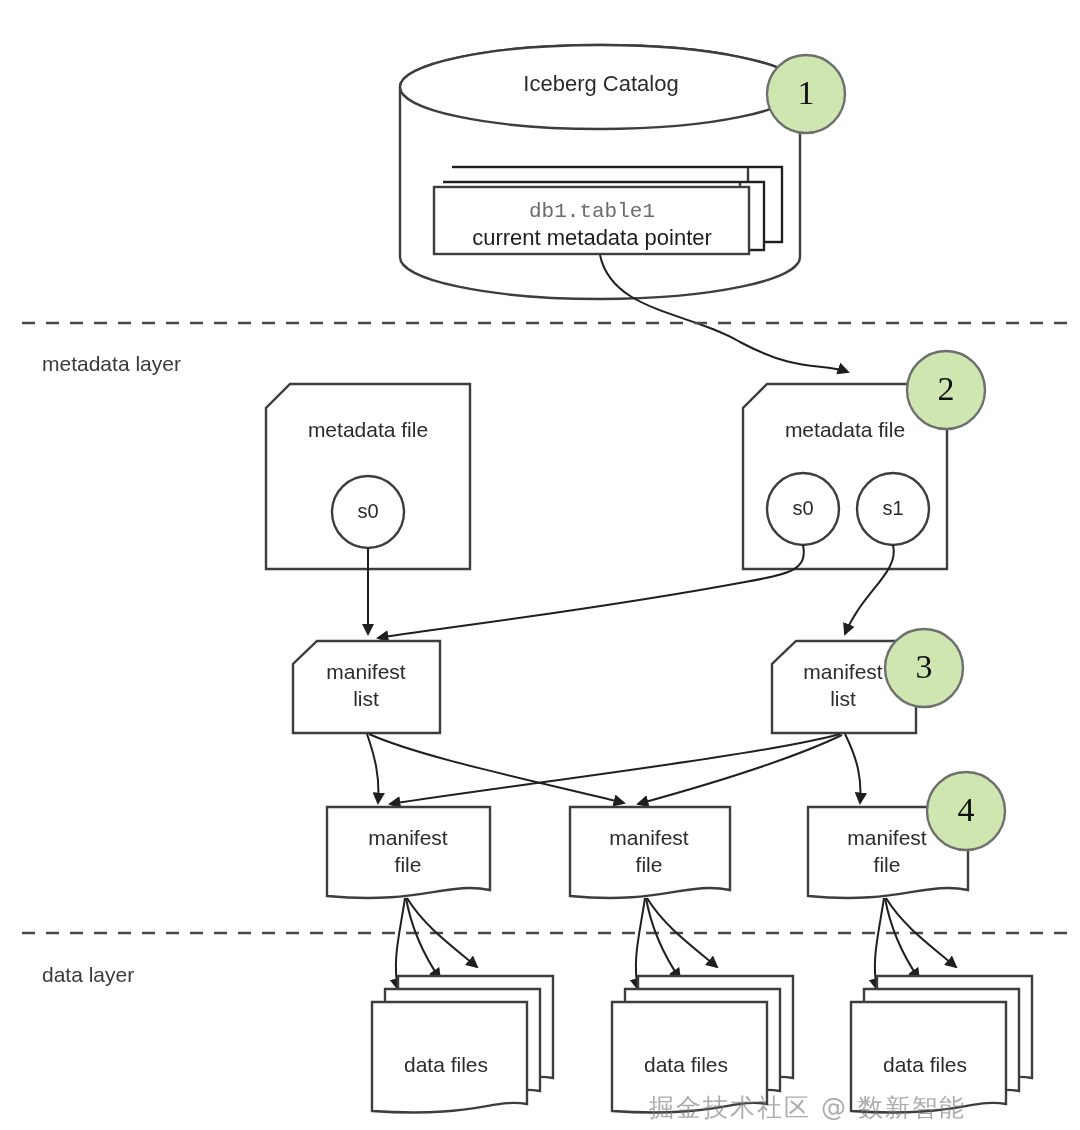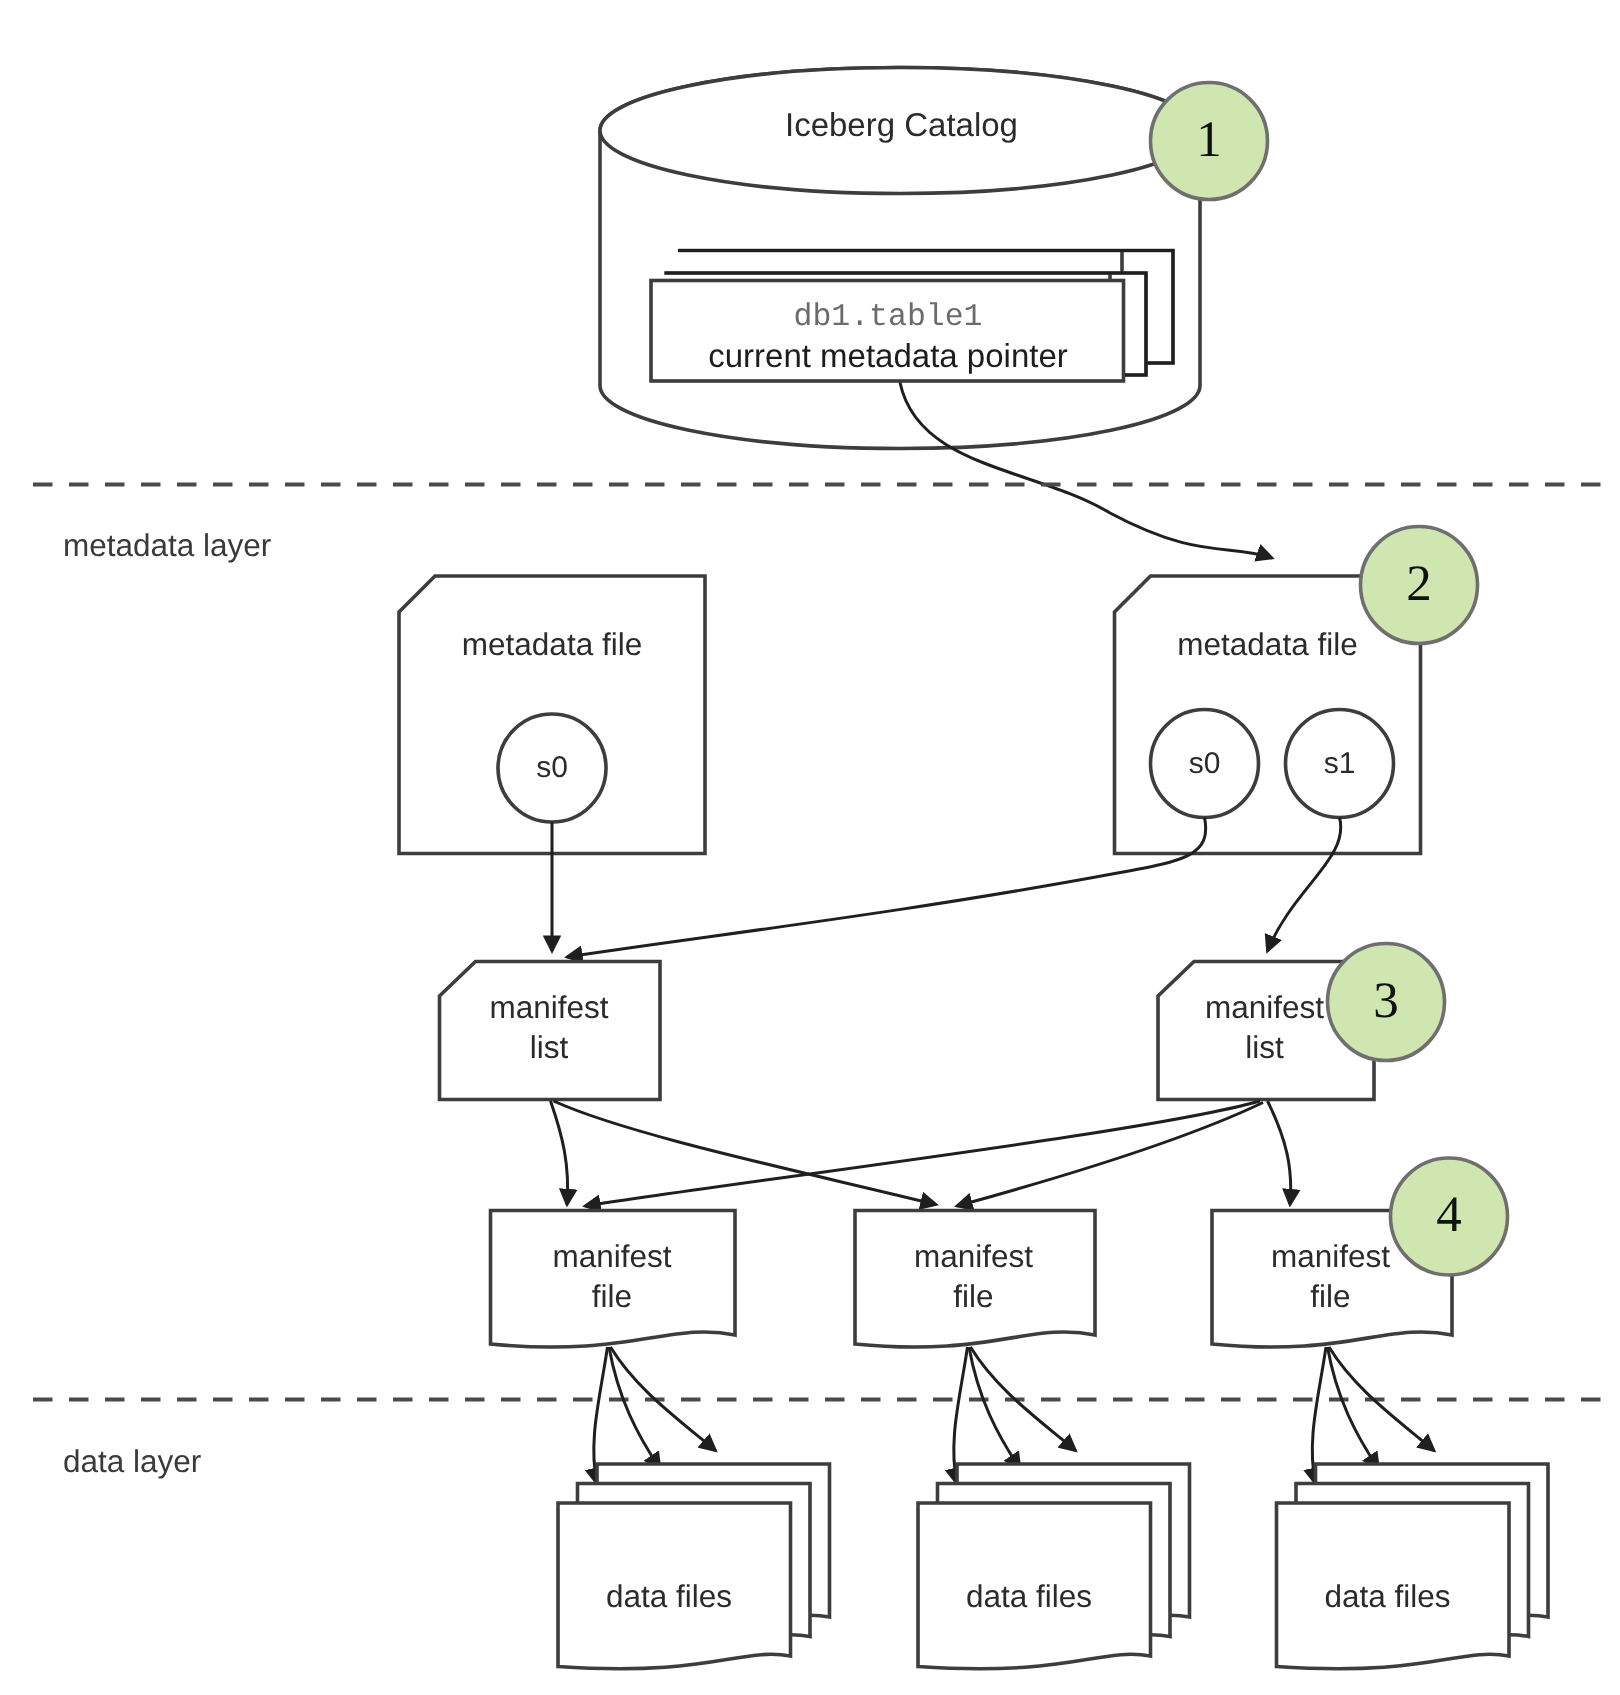--- a/index.html
+++ b/index.html
@@ -264,14 +264,15 @@
       <text class="badge-num" x="924" y="658">3</text>
     </g>
 
     <g>
       <circle class="badge-circle" cx="966" cy="799" r="39"></circle>
       <text class="badge-num" x="966" y="801">4</text>
     </g>
 
   </svg>
 
+  <div class="watermark">掘金技术社区 @ 数新智能</div>
 
 </div>
 
 </body></html>

